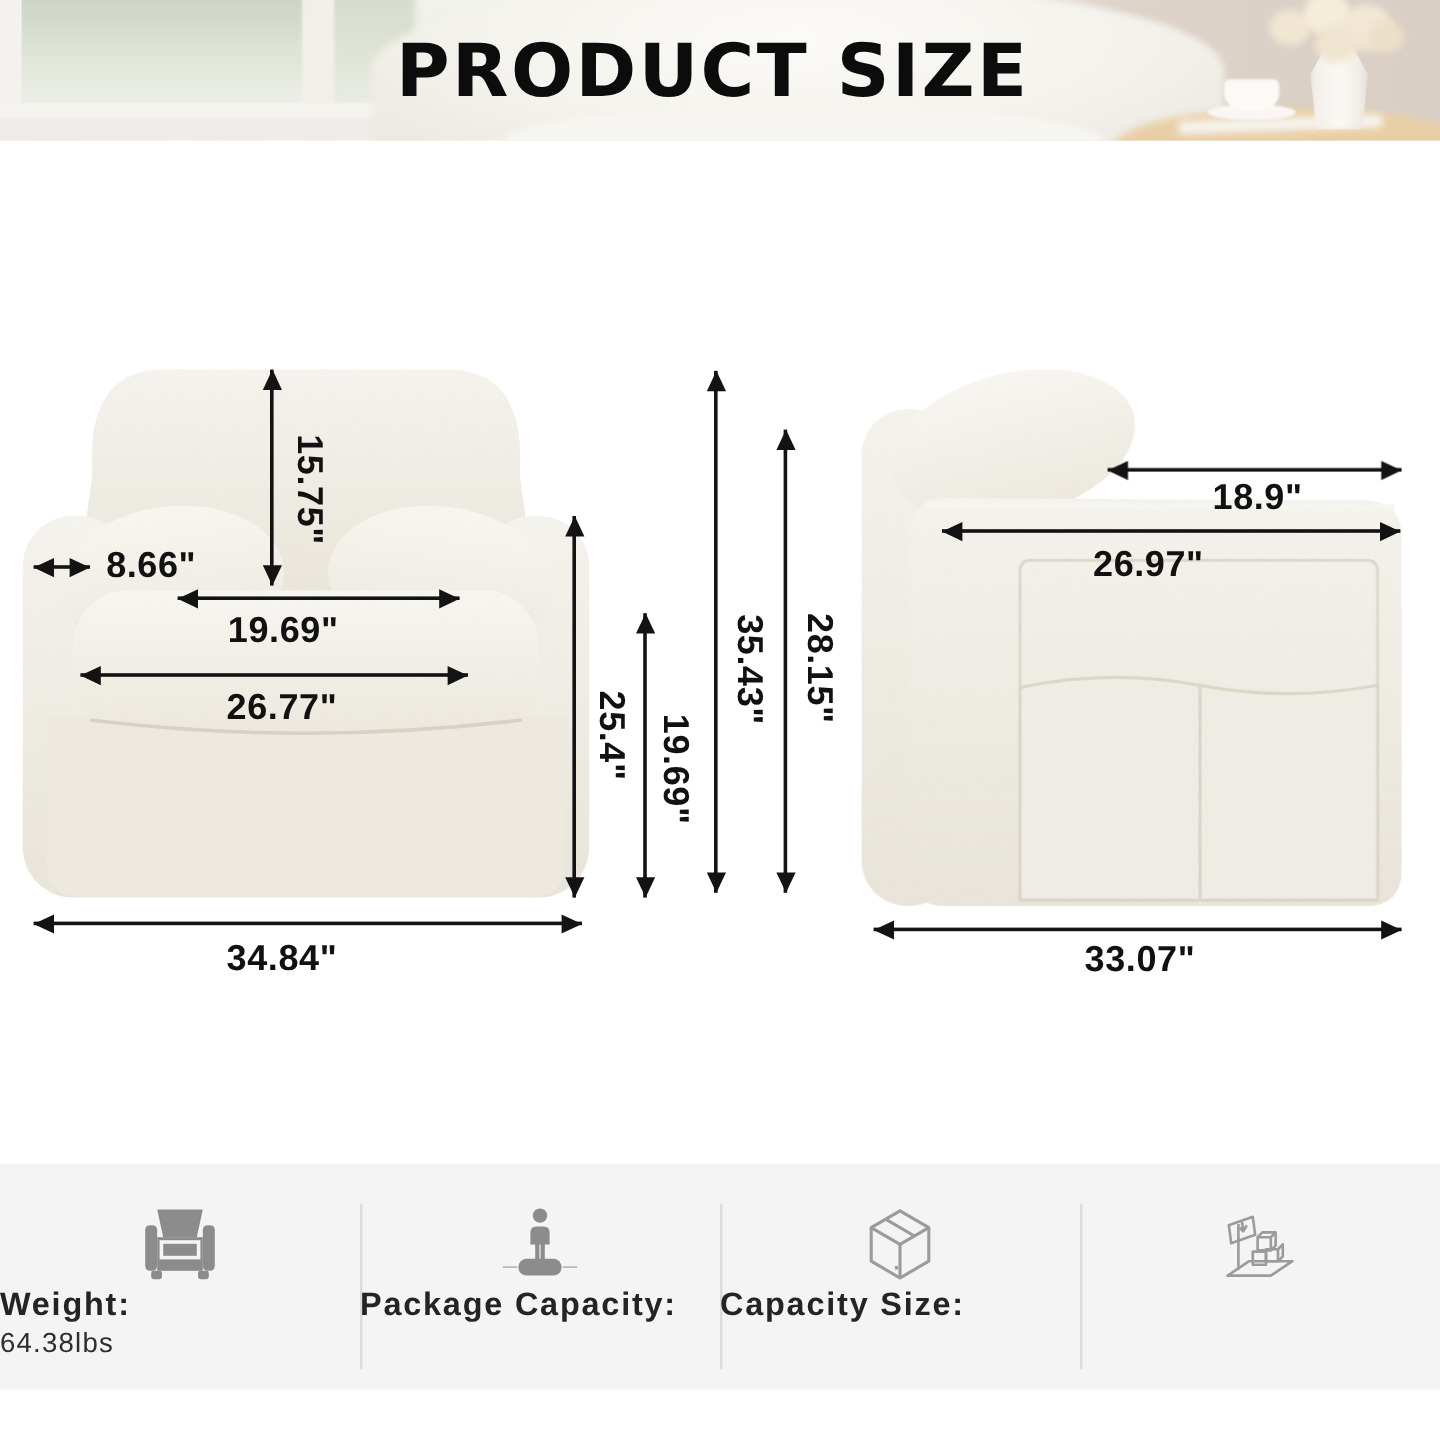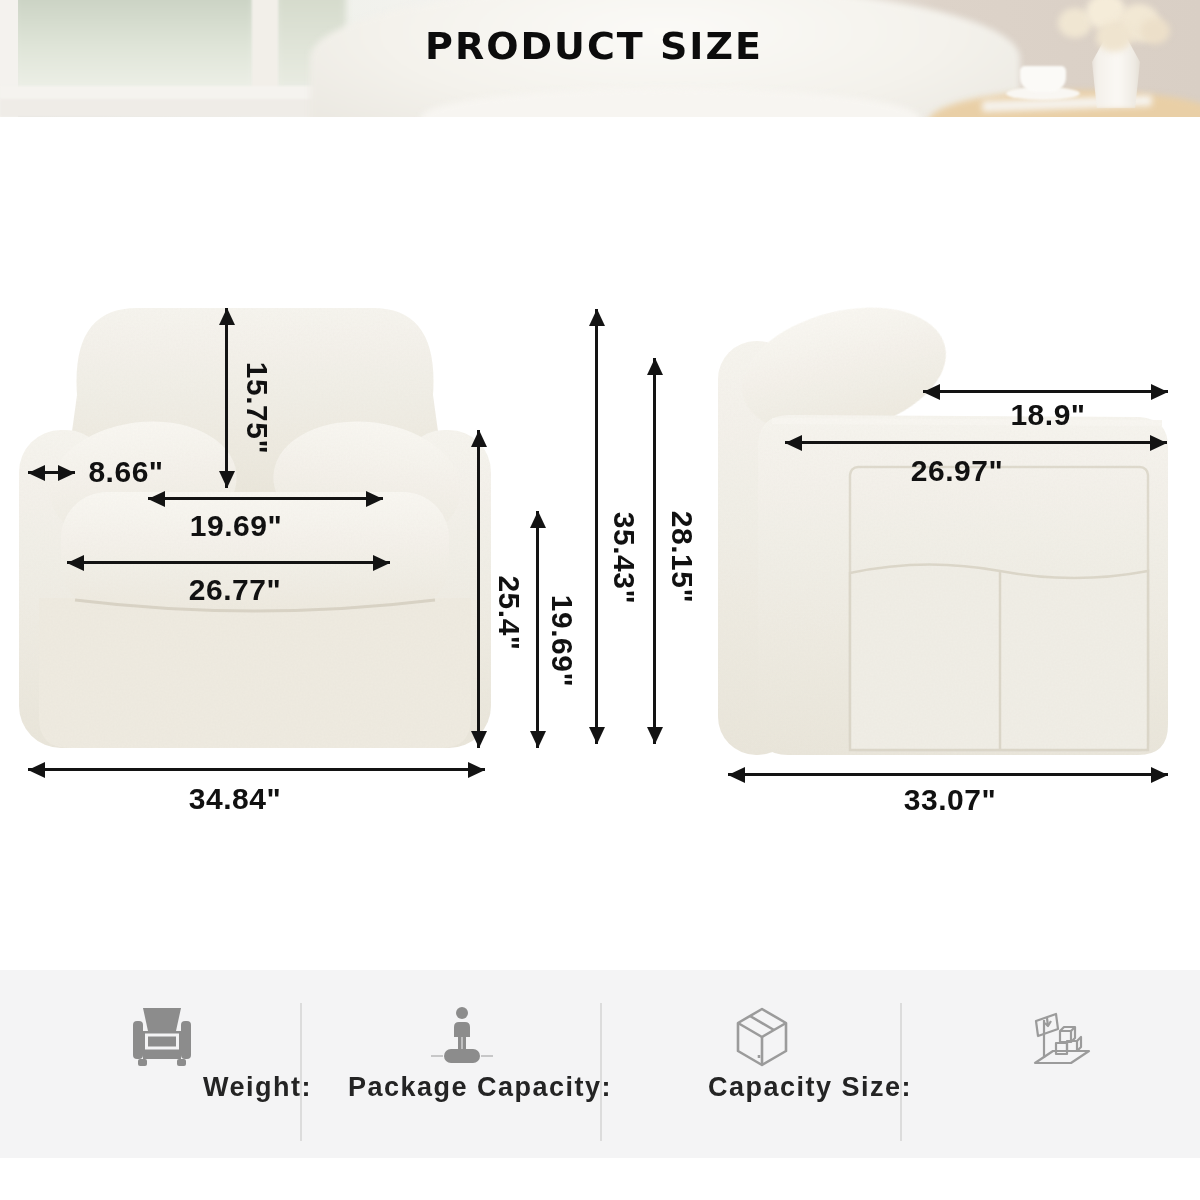--- a/index.html
+++ b/index.html
@@ -20,21 +20,21 @@
               background:radial-gradient(ellipse at 50% 30%,#fbfaf7 0%,#f4f2ec 55%,#e9e6df 100%);filter:blur(4px);}
   .chair-fold{left:420px;top:88px;width:500px;height:60px;border-radius:50%;background:#f7f5f1;filter:blur(5px);}
   .side-table{left:928px;top:90px;width:300px;height:64px;border-radius:50%;background:#e9cfa6;filter:blur(2px);}
   .tray{left:982px;top:98px;width:170px;height:11px;background:#f6f3ee;border-radius:3px;transform:rotate(-2deg);filter:blur(1px);}
   .vase{left:1092px;top:34px;width:48px;height:74px;background:linear-gradient(90deg,#f2eee8,#fbf9f5 55%,#eae5dd);
         clip-path:polygon(32% 0,68% 0,100% 38%,90% 100%,10% 100%,0 38%);filter:blur(1px);}
   .flower{border-radius:50%;filter:blur(2px);}
   .cup-saucer{left:1006px;top:87px;width:74px;height:13px;background:#f9f7f3;border-radius:50%;filter:blur(1px);}
   .cup-body{left:1020px;top:66px;width:46px;height:26px;background:#fbfaf7;border-radius:5px 5px 15px 15px;filter:blur(1px);}
   .page-title{position:absolute;left:0;top:24px;width:1188px;text-align:center;
-              font-size:38px;font-weight:900;letter-spacing:2px;color:#0c0c0c;z-index:5;
+              font-size:61px;font-weight:900;letter-spacing:2px;color:#0c0c0c;z-index:5;
               font-family:"DejaVu Sans","Liberation Sans",sans-serif;}
 
   
   .ah,.av{position:absolute;z-index:4;}
   .ah{height:3px;background:#131313;}
   .ah::before{content:"";position:absolute;left:0;top:-6.5px;width:0;height:0;
               border-top:8px solid transparent;border-bottom:8px solid transparent;border-right:17px solid #131313;}
   .ah::after{content:"";position:absolute;right:0;top:-6.5px;width:0;height:0;
              border-top:8px solid transparent;border-bottom:8px solid transparent;border-left:17px solid #131313;}
   .av{width:3px;background:#131313;}
@@ -43,21 +43,21 @@
   .av::after{content:"";position:absolute;bottom:0;left:-6.5px;width:0;height:0;
              border-left:8px solid transparent;border-right:8px solid transparent;border-top:17px solid #131313;}
   .dim{position:absolute;z-index:5;font-size:30px;font-weight:600;color:#111;white-space:nowrap;
        transform:translate(-50%,-50%);letter-spacing:0.5px;}
   .dim.rot{transform:translate(-50%,-50%) rotate(90deg);}
 
   .chair-svg{position:absolute;z-index:1;}
 
   
   .spec-band{position:absolute;left:0;top:970px;width:1200px;height:188px;background:#f4f4f5;}
-  .spec-col{position:absolute;top:0;width:300px;height:188px;text-align:right;margin-left:12px;}
+  .spec-col{position:absolute;top:0;width:300px;height:188px;text-align:left;}
   .spec-col .icon{position:absolute;left:50%;top:36px;transform:translateX(-50%);}
   .spec-label{position:absolute;left:0;top:102px;width:100%;font-size:27px;font-weight:700;
               color:#242424;letter-spacing:1.5px;}
   .spec-value{position:absolute;left:0;top:136px;width:100%;font-size:23px;font-weight:400;
               color:#2e2e2e;letter-spacing:1px;}
   .spec-divider{position:absolute;top:33px;width:2px;height:138px;background:#dcdcdc;}
 </style>
 </head>
 <body>
 
@@ -171,20 +171,21 @@
       <svg class="icon" width="64" height="62" viewBox="0 0 64 62">
         <polygon points="13,2 51,2 46,25 18,25" fill="#8c8c8c"></polygon>
         <rect x="3" y="15" width="10" height="38" rx="4" fill="#8c8c8c"></rect>
         <rect x="51" y="15" width="10" height="38" rx="4" fill="#8c8c8c"></rect>
         <rect x="13" y="25" width="38" height="28" fill="#8c8c8c"></rect>
         <rect x="16.5" y="29" width="31" height="13" fill="none" stroke="#f4f4f5" stroke-width="3"></rect>
         <rect x="8" y="53" width="9" height="7" rx="2" fill="#8c8c8c"></rect>
         <rect x="47" y="53" width="9" height="7" rx="2" fill="#8c8c8c"></rect>
       </svg>
       <div class="spec-label">Weight:</div>
+      <div class="spec-value">64.38lbs</div>
     </div>
 
     <div class="spec-divider" style="left:300px;"></div>
 
     <div class="spec-col" style="left:300px;">
       <svg class="icon" width="64" height="62" viewBox="0 0 64 62">
         <line x1="1" y1="50" x2="13" y2="50" stroke="#b8b8b8" stroke-width="1.5"></line>
         <line x1="51" y1="50" x2="63" y2="50" stroke="#b8b8b8" stroke-width="1.5"></line>
         <circle cx="32" cy="7" r="6" fill="#8c8c8c"></circle>
         <path d="M24,21 q0-5 5-5 l6,0 q5,0 5,5 l0,10 -4,0 0,13 -3.5,0 0-13 -1,0 0,13 -3.5,0 0-13 -4,0 Z" fill="#8c8c8c"></path>

